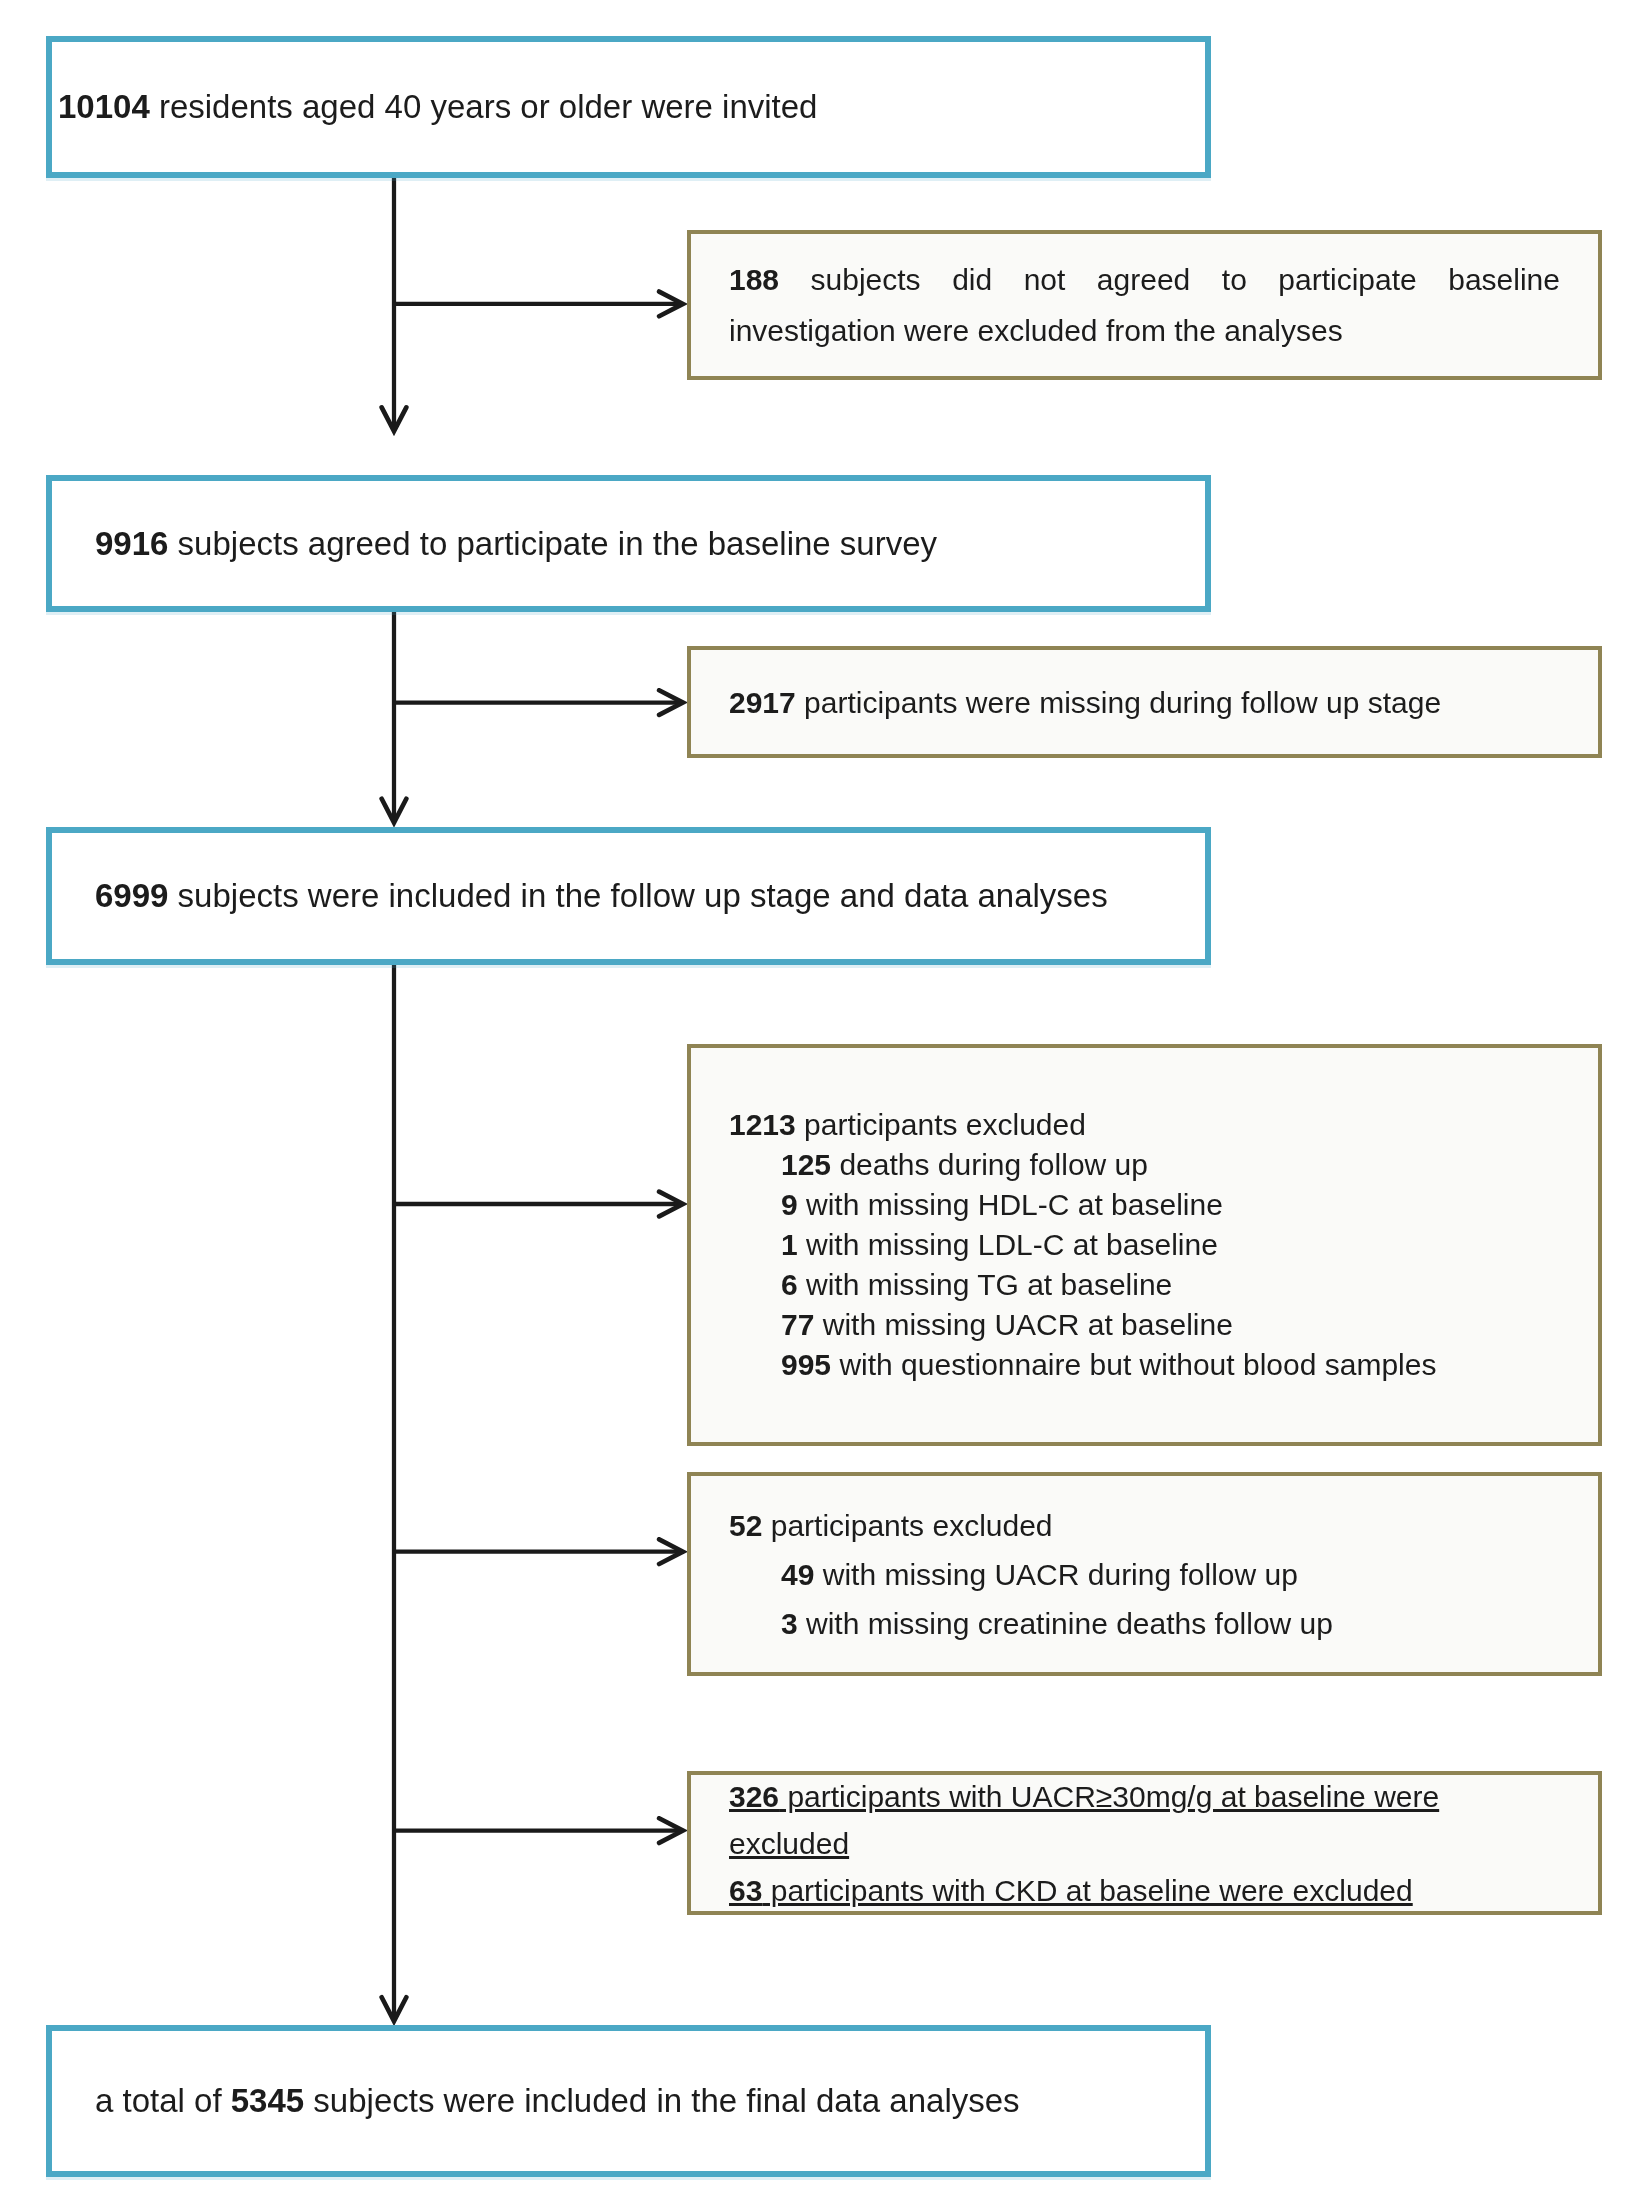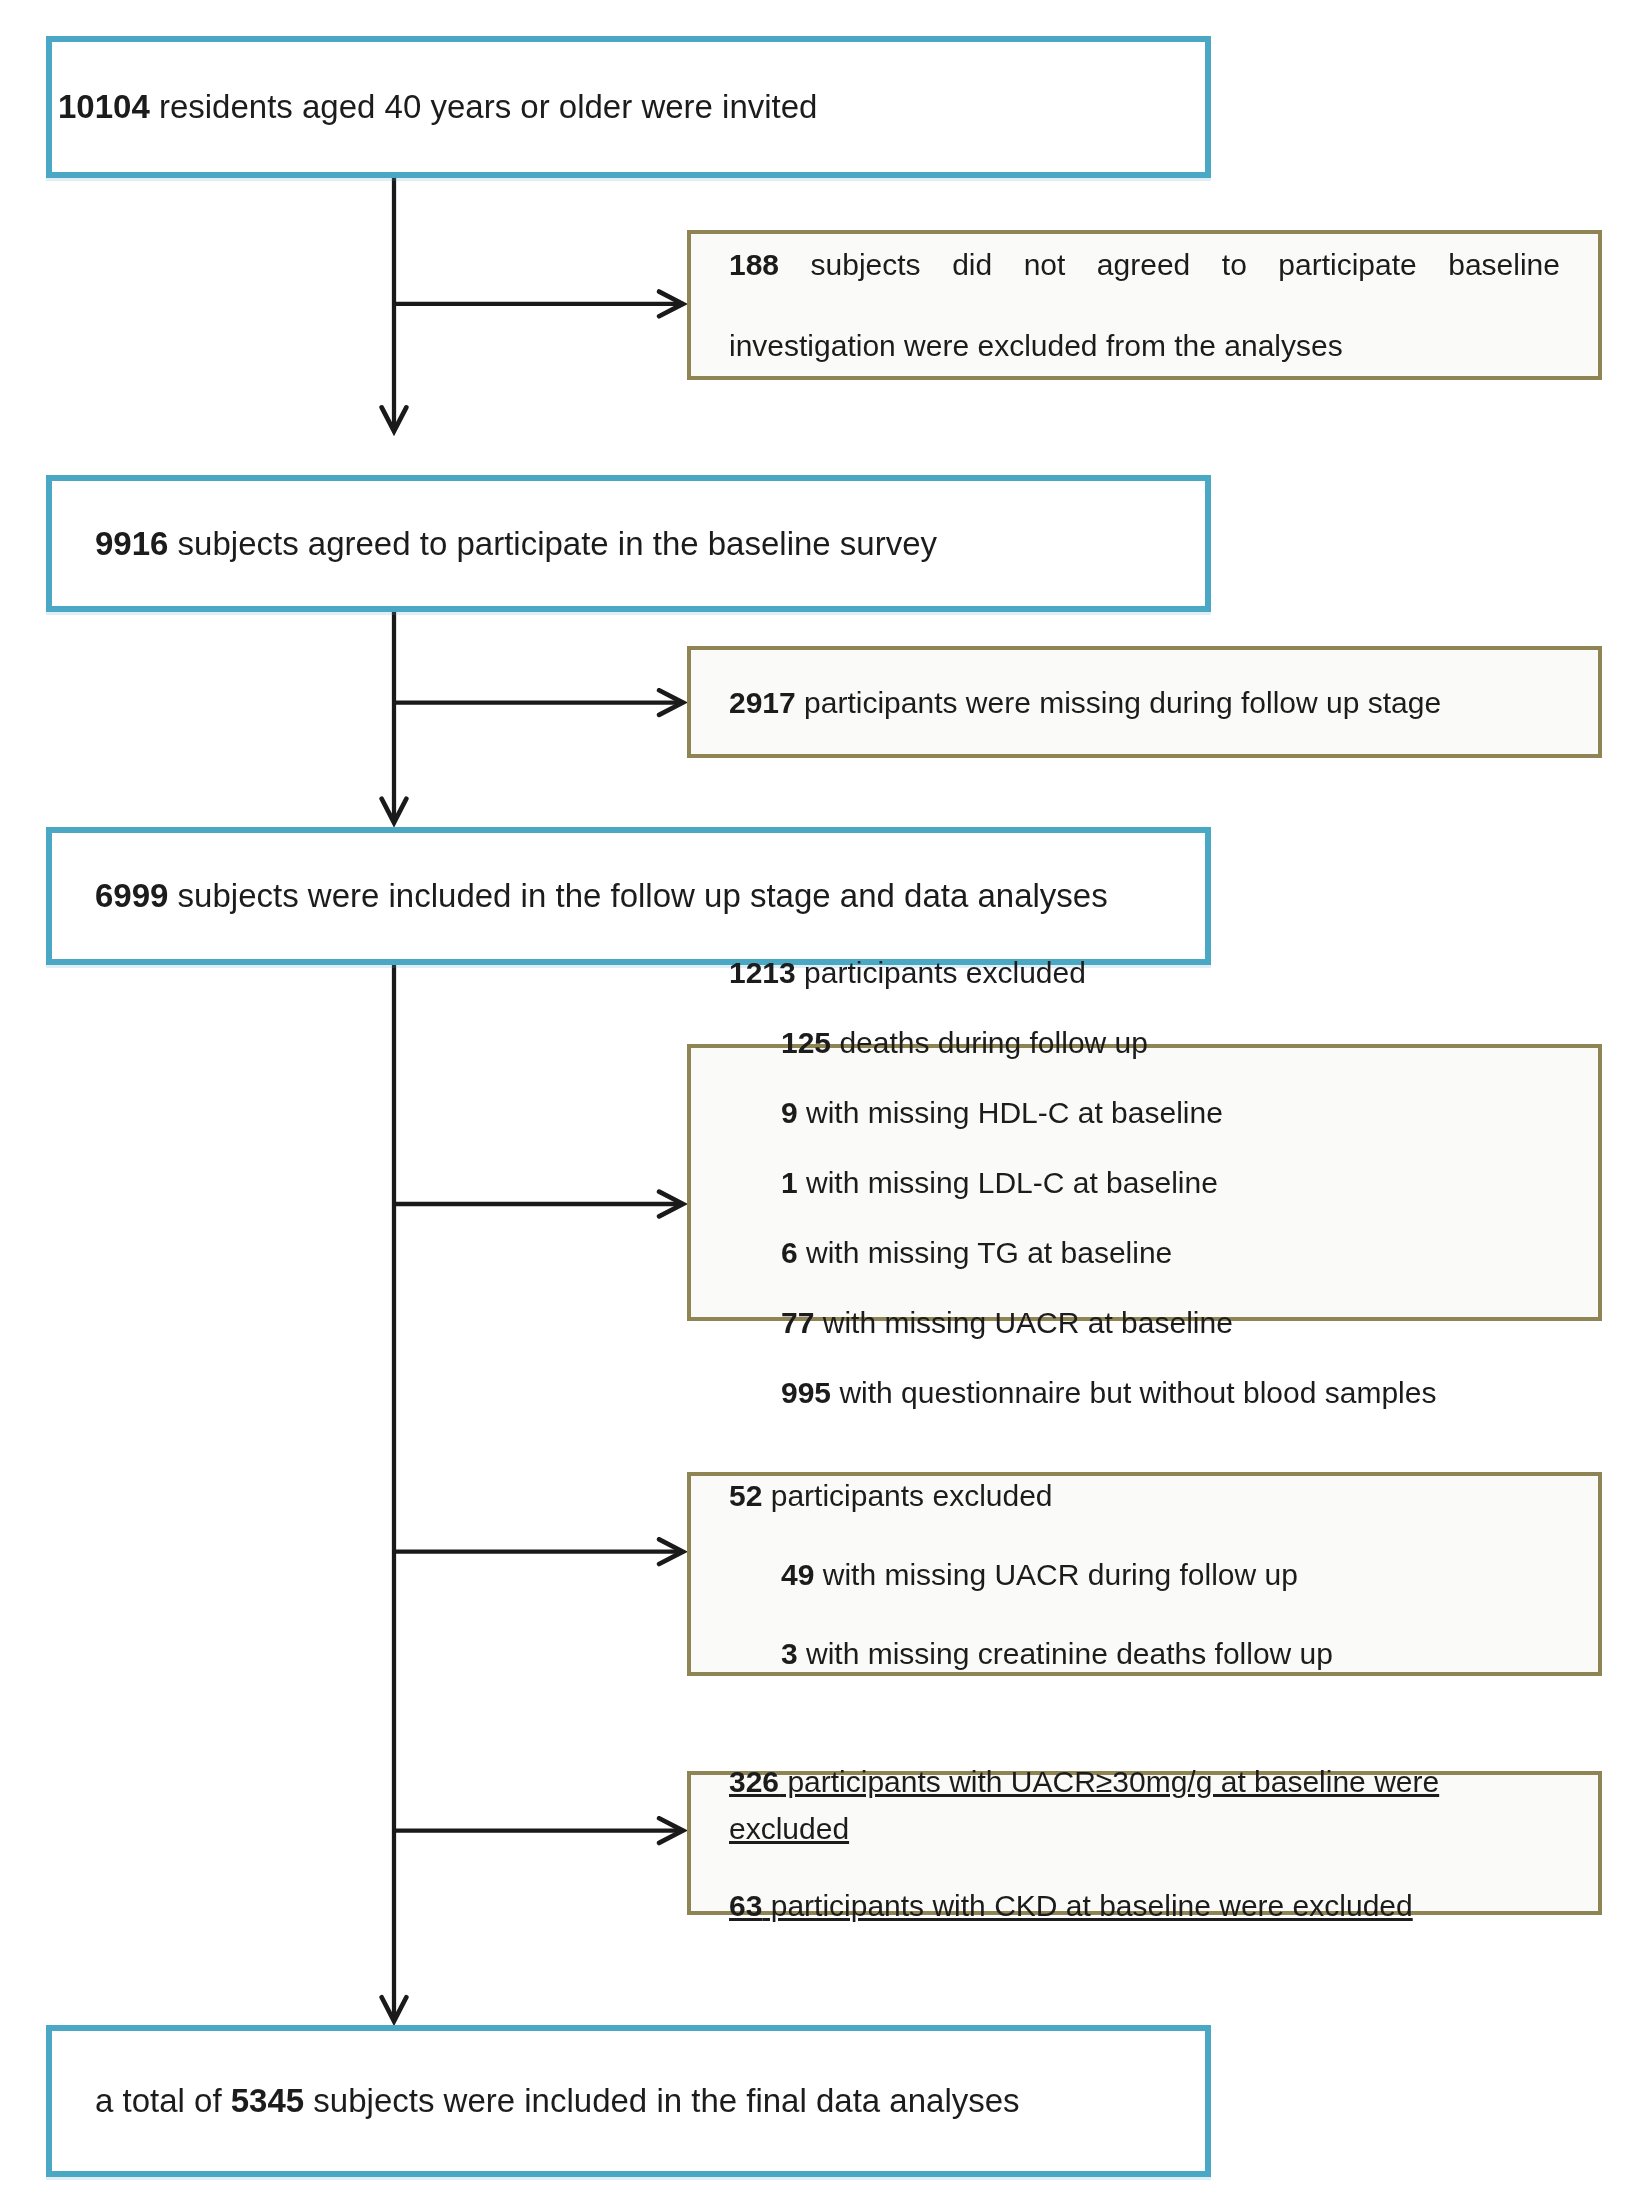--- a/index.html
+++ b/index.html
@@ -38,25 +38,24 @@
     left: 687px;
     width: 915px;
     box-sizing: border-box;
     border: 4.9px solid var(--exclusion-box-border, #8F8454);
     background: var(--exclusion-box-fill, #FAFAF8);
     display: flex;
     flex-direction: column;
     justify-content: center;
     padding: 8px 38px;
     font-size: 30px;
-    gap: 30px;
   }
   #box-excl-notagreed { top: 230px;  height: 150px; }
   #box-excl-missing   { top: 646px; height: 112px; }
-  #box-excl-1213      { top: 1044px; height: 277px; }
+  #box-excl-1213      { top: 1044px; height: 402px; }
   #box-excl-52        { top: 1472px; height: 204px; }
   #box-excl-uacr      { top: 1771px; height: 144px; text-decoration: underline; }
 
   .line { line-height: 40px; }
   #box-excl-notagreed .line { line-height: 51px; }
   #box-excl-missing   .line { line-height: 49px; }
   #box-excl-52        .line { line-height: 49px; }
   #box-excl-uacr      .line { line-height: 47px; }
   .indent { padding-left: 52px; }
   .justify-full { text-align: justify; text-align-last: justify; }

